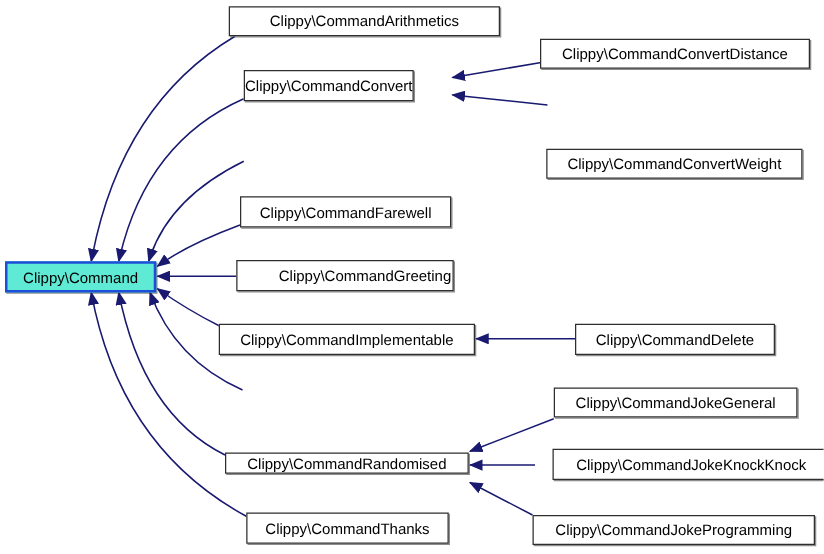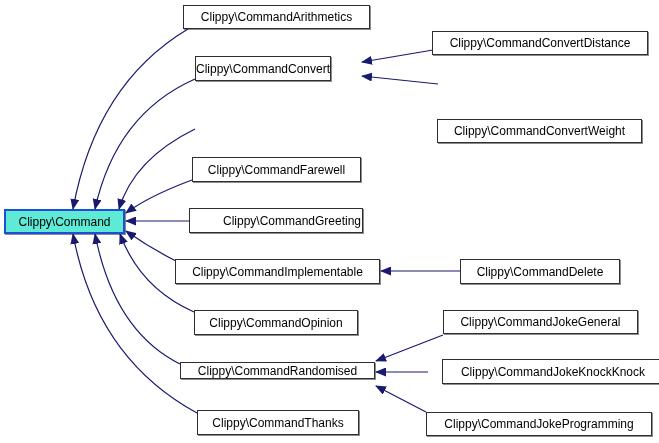--- a/index.html
+++ b/index.html
@@ -72,32 +72,31 @@
     <path class="edge" marker-end="url(#arrowhead)" d="M433,50 L362,62" stroke="#191970"></path>
     <path class="edge" marker-end="url(#arrowhead)" d="M438,84 L362,76" stroke="#191970"></path>
     <path class="edge" marker-end="url(#arrowhead)" d="M460,271 L381,271" stroke="#191970"></path>
     <path class="edge" marker-end="url(#arrowhead)" d="M443,335 L376,361" stroke="#191970"></path>
     <path class="edge" marker-end="url(#arrowhead)" d="M428,372 L376,372" stroke="#191970"></path>
     <path class="edge" marker-end="url(#arrowhead)" d="M426,412 L376,386" stroke="#191970"></path>
   </svg>
 
   <div class="node highlight" style="left:4px;   top:209px; width:121px; height:25px;">Clippy\Command</div>
 
-  <div class="node" style="left:183px; top:5px;   width:187px; height:24px;">Clippy\CommandArithmetics</div>
+  <div class="node" style="left:183px; top:5px;   width:217px; height:24px;">Clippy\CommandArithmetics</div>
 
   <div class="node" style="left:195px; top:56px;  width:136px; height:25px;">Clippy\CommandConvert</div>
 
 
   <div class="node" style="left:192px; top:157px; width:169px; height:25px;">Clippy\CommandFarewell</div>
 
   <div class="node" style="left:189px; top:208px; width:174px; height:25px;padding-left:32px;">Clippy\CommandGreeting</div>
 
   <div class="node" style="left:175px; top:259px; width:205px; height:25px;">Clippy\CommandImplementable</div>
 
-  <div class="node" style="left:194px; top:310px; width:164px; height:25px;">Clippy\CommandOpinion</div>
 
   <div class="node" style="left:180px; top:362px; width:195px; height:17px;">Clippy\CommandRandomised</div>
 
   <div class="node" style="left:197px; top:410px; width:162px; height:25px;">Clippy\CommandThanks</div>
 
   <div class="node" style="left:432px; top:31px;  width:216px; height:24px;">Clippy\CommandConvertDistance</div>
 
   <div class="node" style="left:437px; top:80px;  width:205px; height:24px;margin-top:39px;">Clippy\CommandConvertWeight</div>
 
   <div class="node" style="left:460px; top:259px; width:160px; height:25px;">Clippy\CommandDelete</div>

